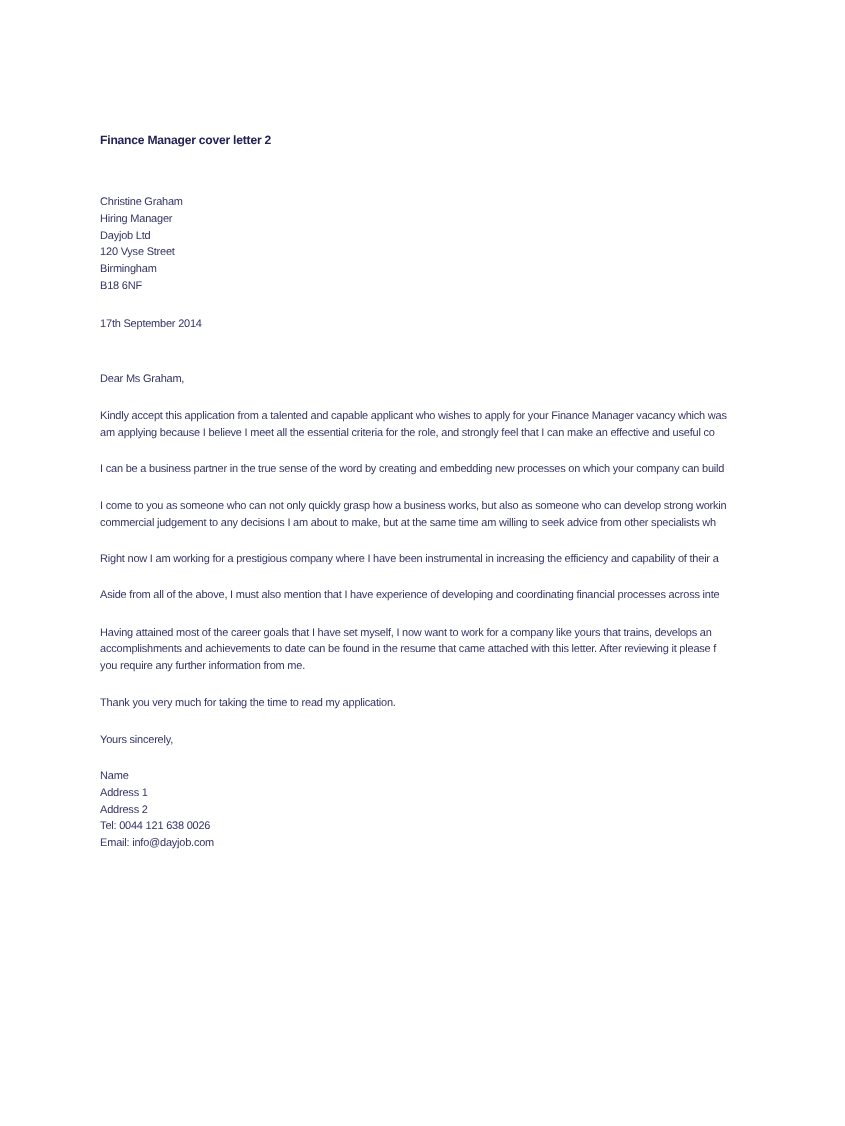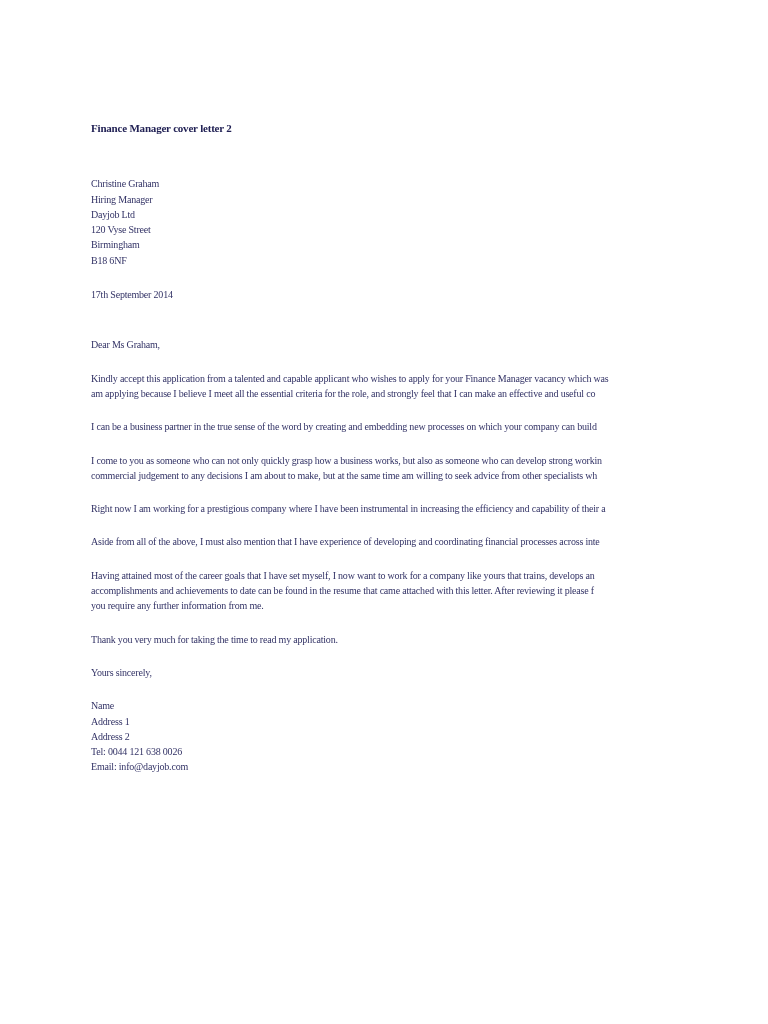--- a/index.html
+++ b/index.html
@@ -6,21 +6,21 @@
     margin: 0;
     padding: 0;
     background: #ffffff;
   }
   .page {
     position: relative;
     width: 768px;
     height: 1024px;
     background: #ffffff;
     overflow: hidden;
-    font-family: Liberation Serif, serif;
+    font-family: Liberation Sans, sans-serif;
     font-size: 10px;
     line-height: 15.3px;
     letter-spacing: -0.2px;
     color: #333366;
   }
   .content {
     position: absolute;
     left: 91px;
     top: 121px;
     width: 1100px; 

